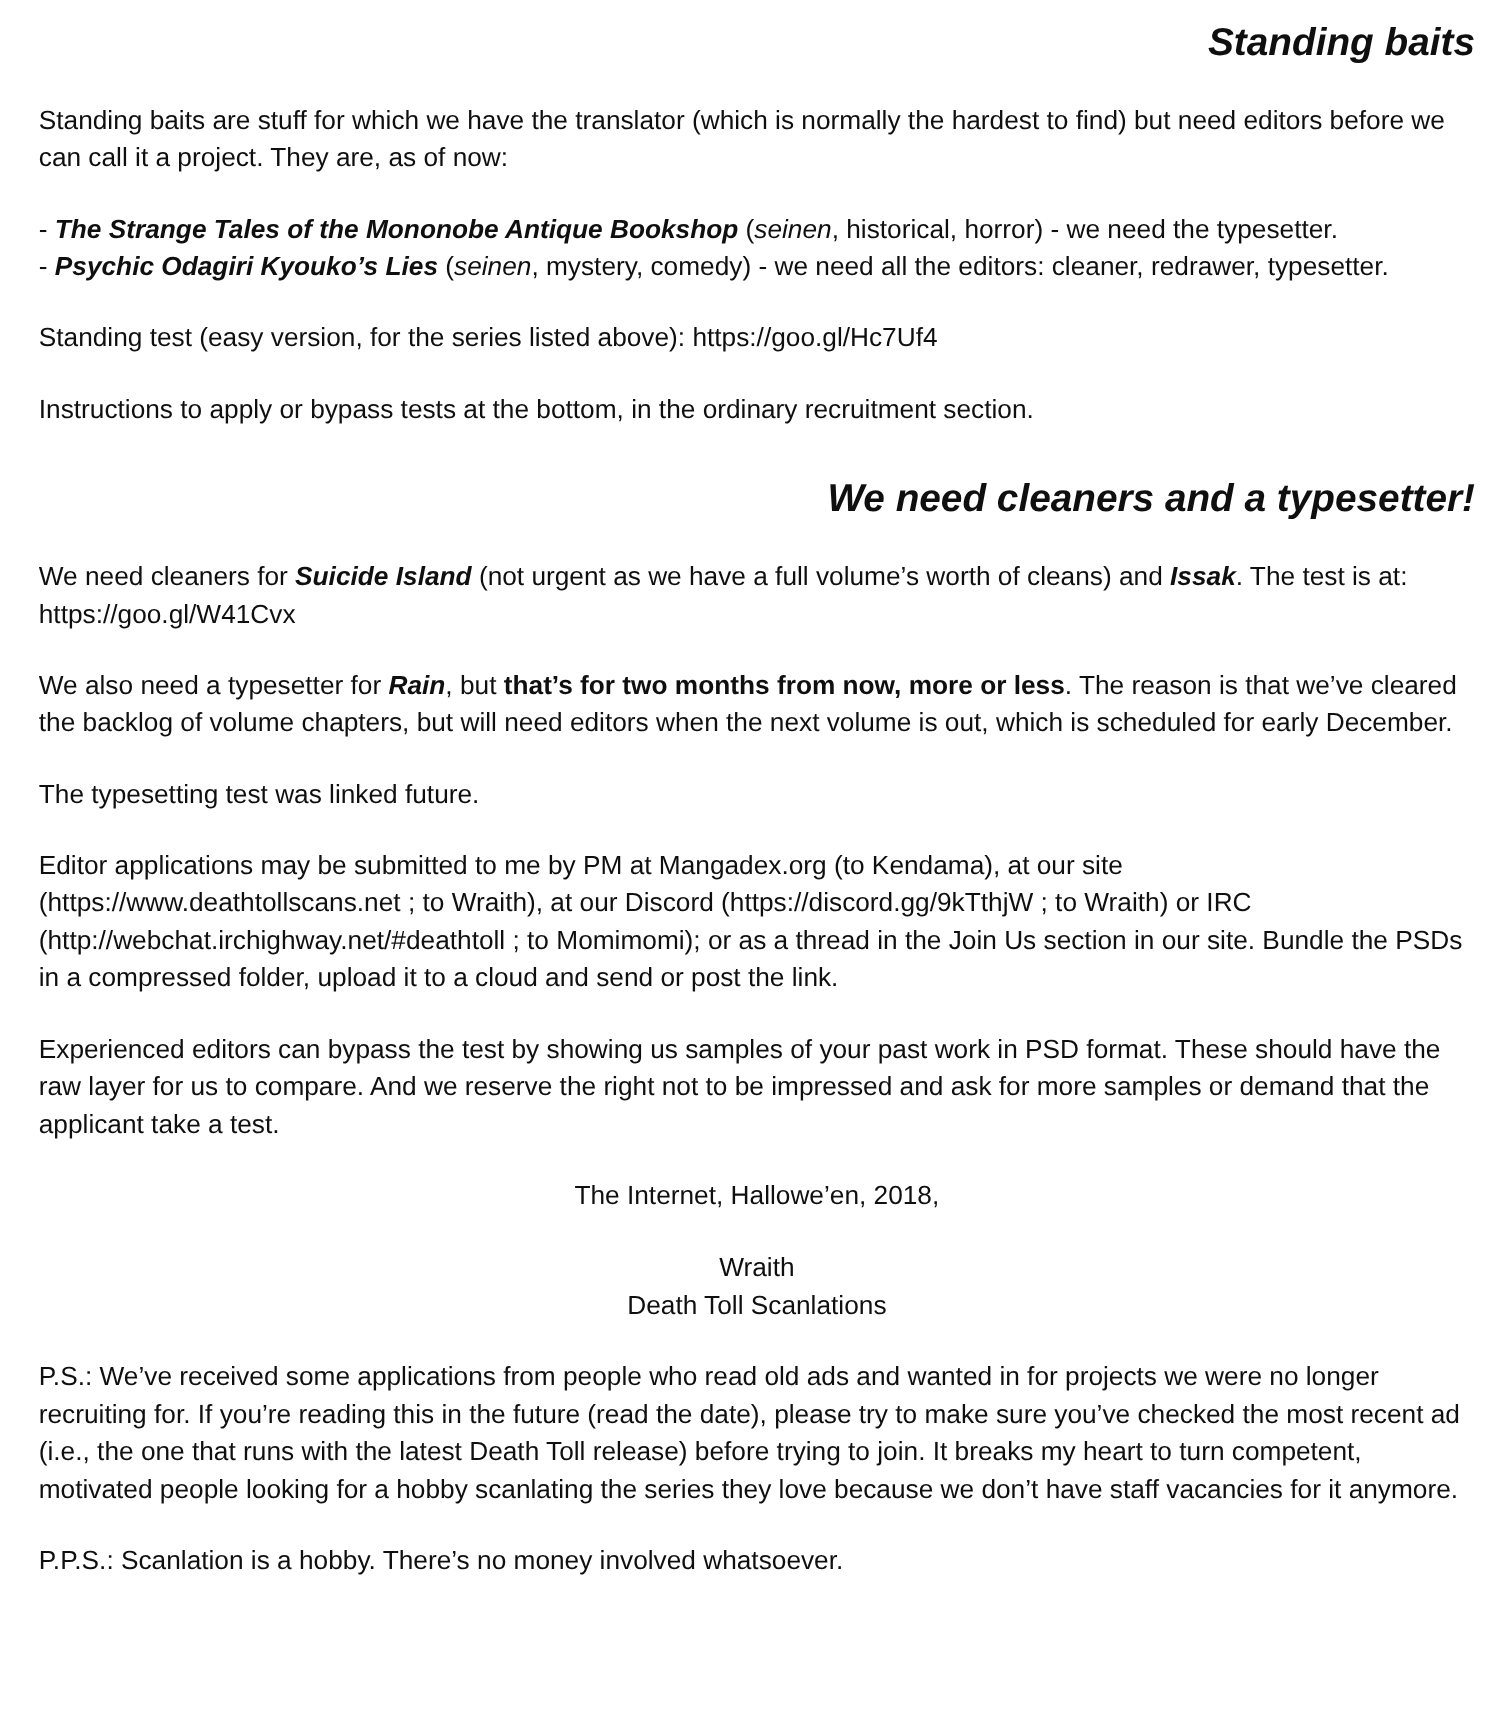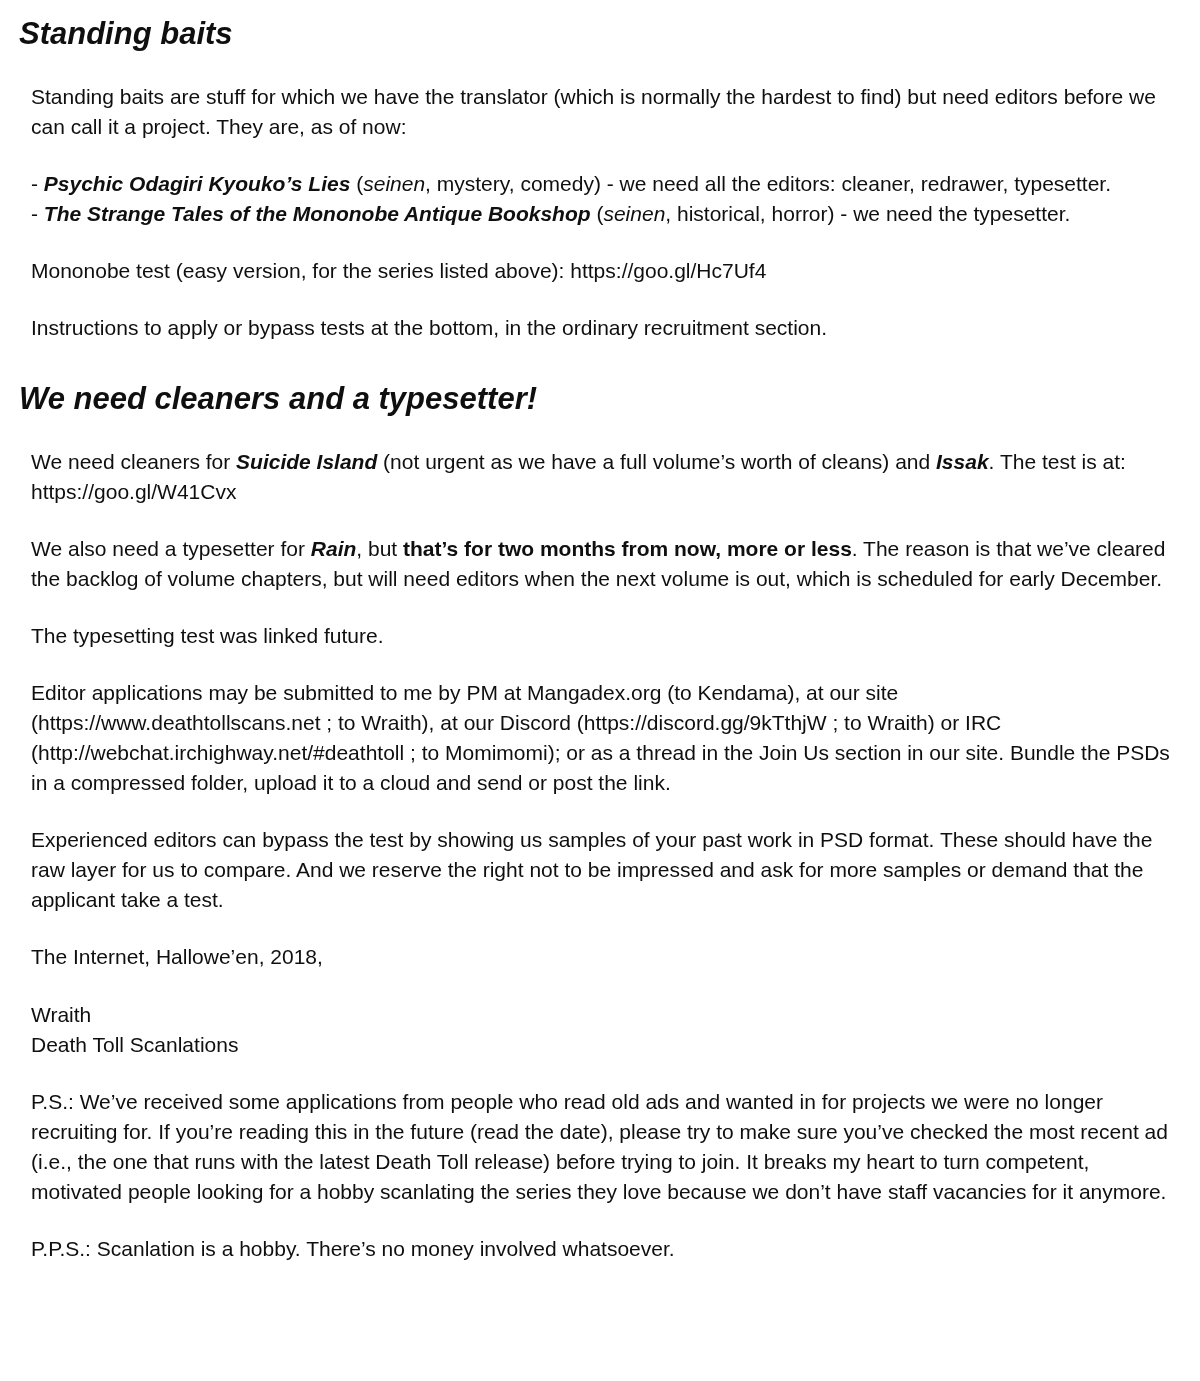--- a/index.html
+++ b/index.html
@@ -12,51 +12,51 @@
     font-size: 21px;
     line-height: 30px;
     color: #0f0f0f;
     -webkit-font-smoothing: antialiased;
   }
   h1, h2 {
     font-size: 31px;
     line-height: 42px;
     font-weight: bold;
     font-style: italic;
-    text-align: left;
+    text-align: right;
     margin: 0 0 27px 0;
   }
   h1 { margin-top: 4px; }
   h2 { margin-top: 35px; }
   p, .block { margin: 0 0 27px 12px; }
-  .right { text-align: left; }
+  .right { text-align: center; }
   .sig { margin-top: 28px; }
   .bi { font-weight: bold; font-style: italic; }
   .it { font-style: italic; }
   .b  { font-weight: bold; text-align: right; }
   .line { display: block; }
 </style>
 </head>
 <body>
 
 <h1>Standing baits</h1>
 
 <p>Standing baits are stuff for which we have the translator (which is normally the hardest to find) but need editors before we can call it a project. They are, as of now:</p>
 
 <div class="block">
   <span class="line">
-    <span>- </span><span class="bi">Psychic Odagiri Kyouko’s Lies</span><span> (</span><span class="it">seinen</span><span>, mystery, comedy) - we need all the editors: cleaner, redrawer, typesetter.</span>
+    <span>- </span><span class="bi">The Strange Tales of the Mononobe Antique Bookshop</span><span> (</span><span class="it">seinen</span><span>, historical, horror) - we need the typesetter.</span>
   </span>
   <span class="line">
-    <span>- </span><span class="bi">The Strange Tales of the Mononobe Antique Bookshop</span><span> (</span><span class="it">seinen</span><span>, historical, horror) - we need the typesetter.</span>
+    <span>- </span><span class="bi">Psychic Odagiri Kyouko’s Lies</span><span> (</span><span class="it">seinen</span><span>, mystery, comedy) - we need all the editors: cleaner, redrawer, typesetter.</span>
   </span>
 </div>
 
 <div class="block">
-  <span class="line">Mononobe test (easy version, for the series listed above): https://goo.gl/Hc7Uf4</span>
+  <span class="line">Standing test (easy version, for the series listed above): https://goo.gl/Hc7Uf4</span>
 </div>
 
 <p>Instructions to apply or bypass tests at the bottom, in the ordinary recruitment section.</p>
 
 <h2>We need cleaners and a typesetter!</h2>
 
 <p><span>We need cleaners for </span><span class="bi">Suicide Island</span><span> (not urgent as we have a full volume’s worth of cleans) and </span><span class="bi">Issak</span><span>. The test is at: https://goo.gl/W41Cvx</span></p>
 
 <p><span>We also need a typesetter for </span><span class="bi">Rain</span><span>, but </span><span class="b">that’s for two months from now, more or less</span><span>. The reason is that we’ve cleared the backlog of volume chapters, but will need editors when the next volume is out, which is scheduled for early December.</span></p>
 

